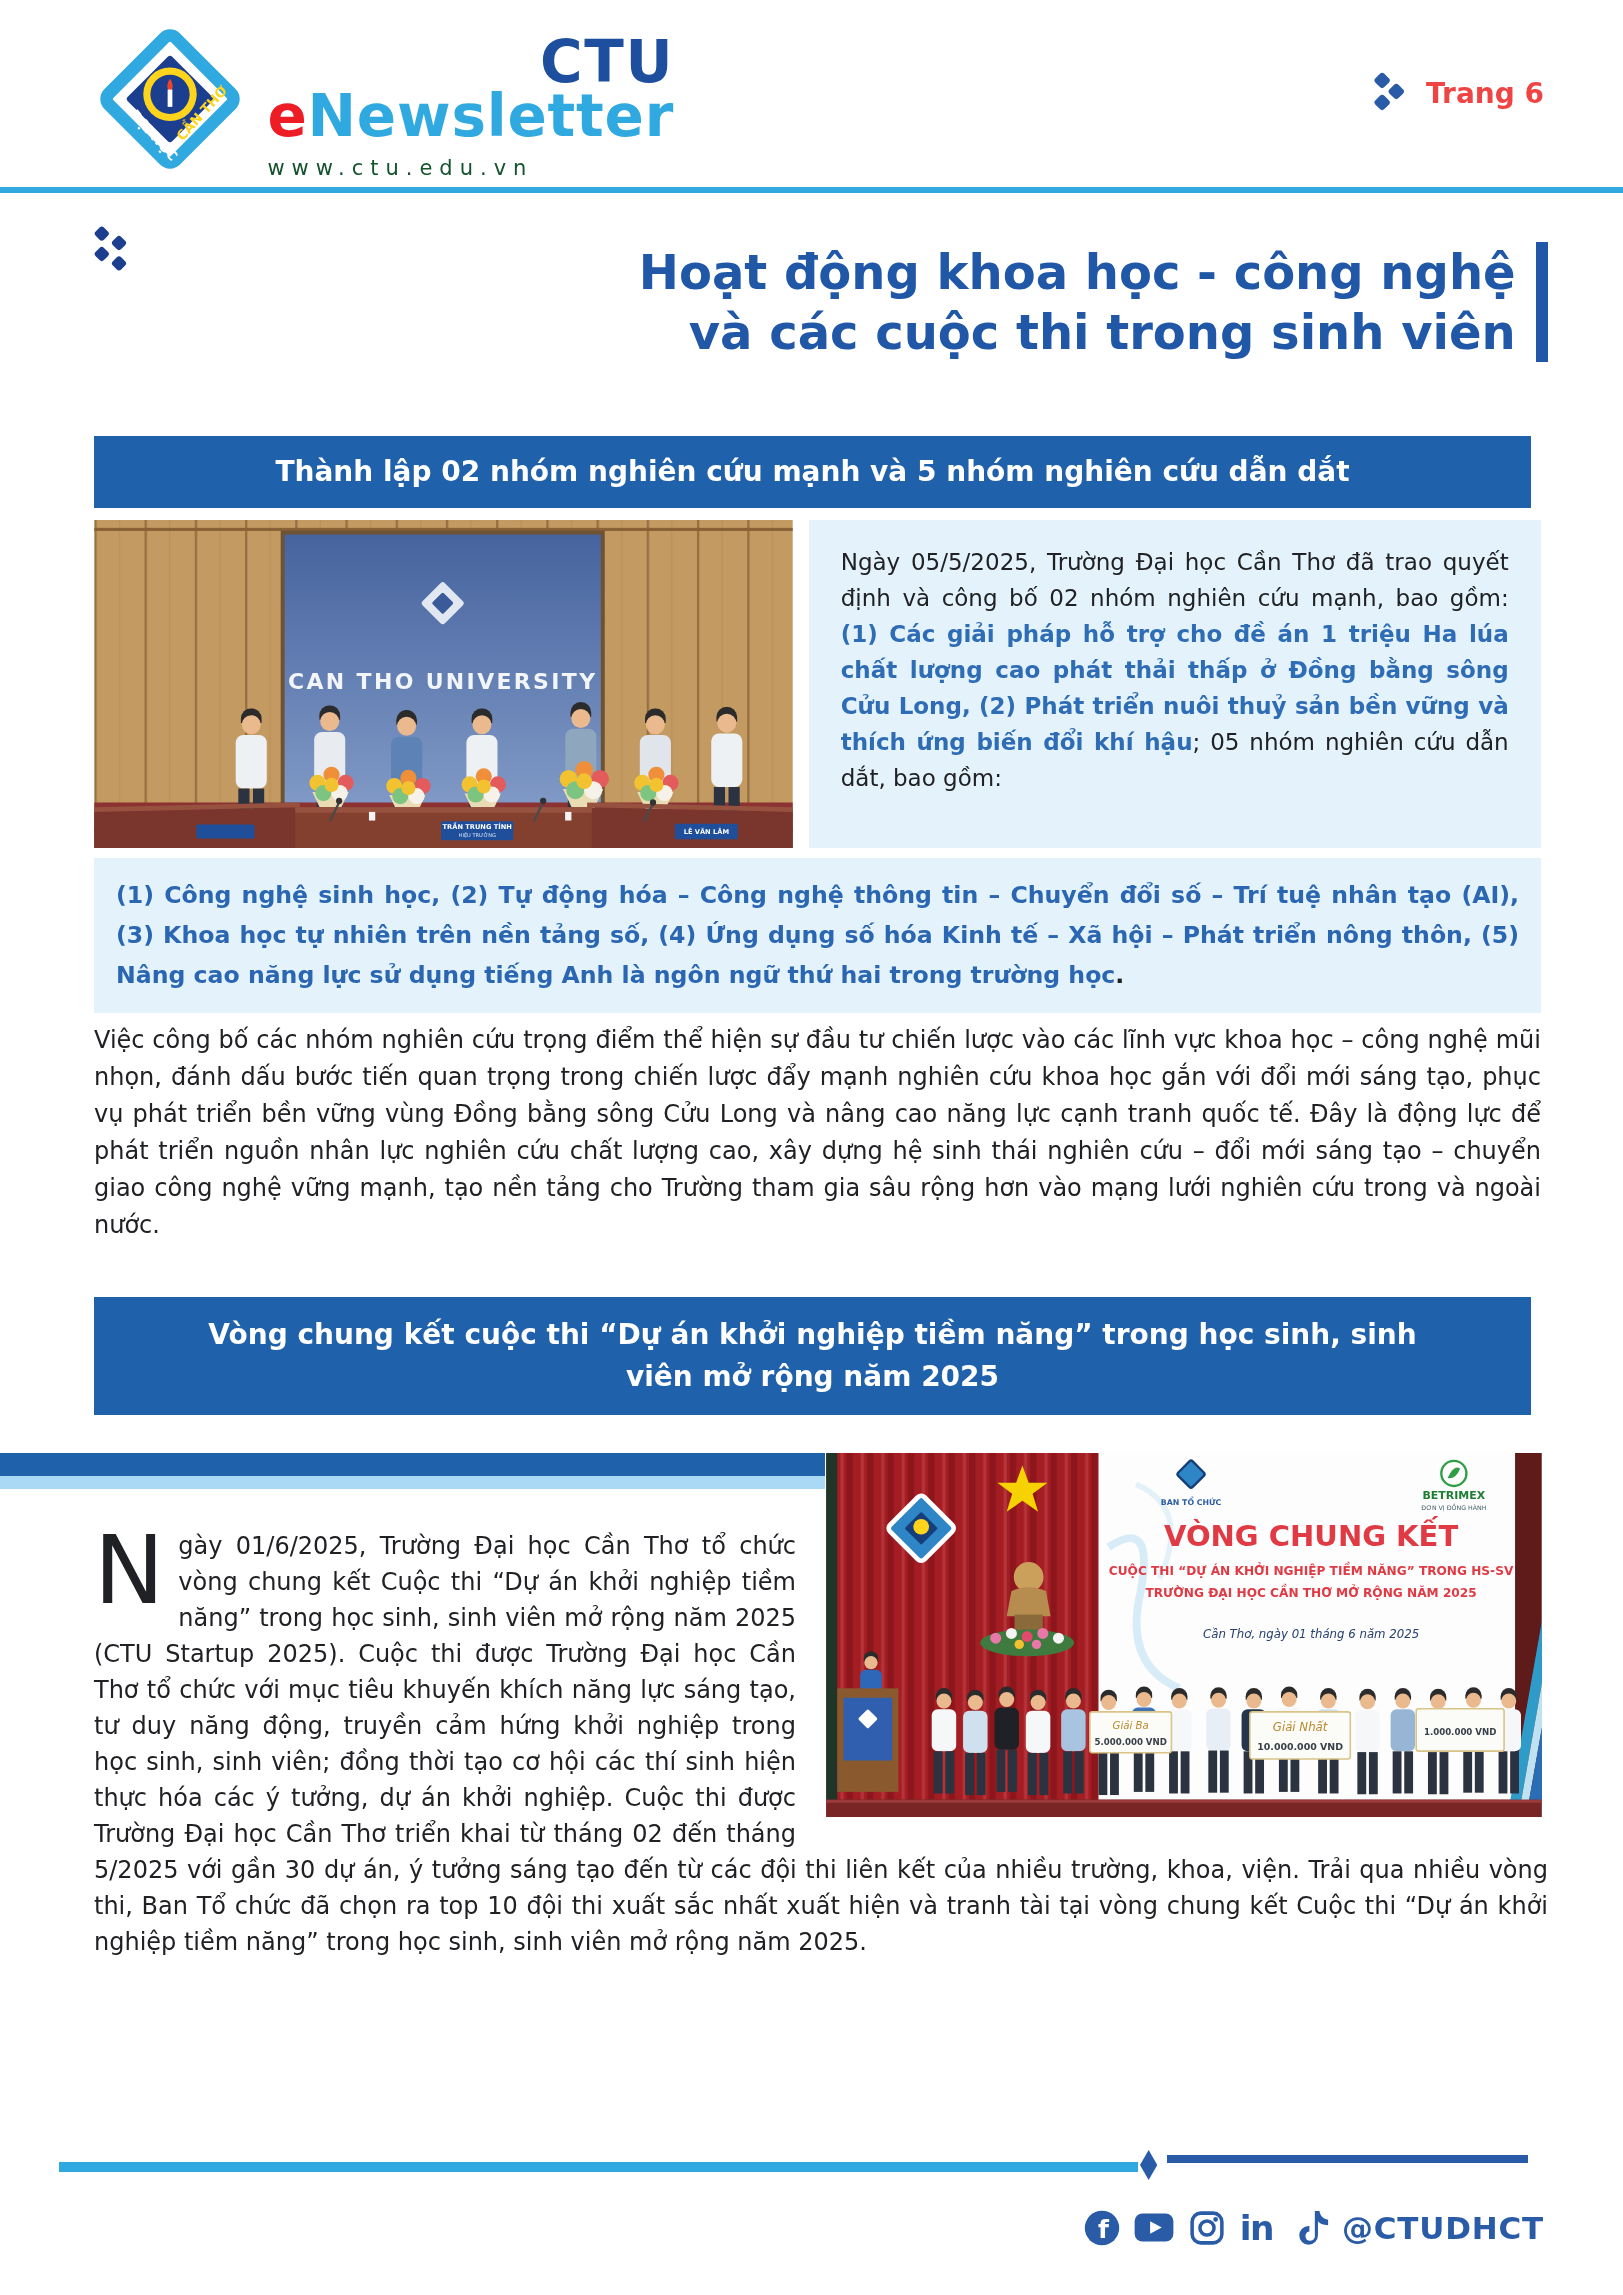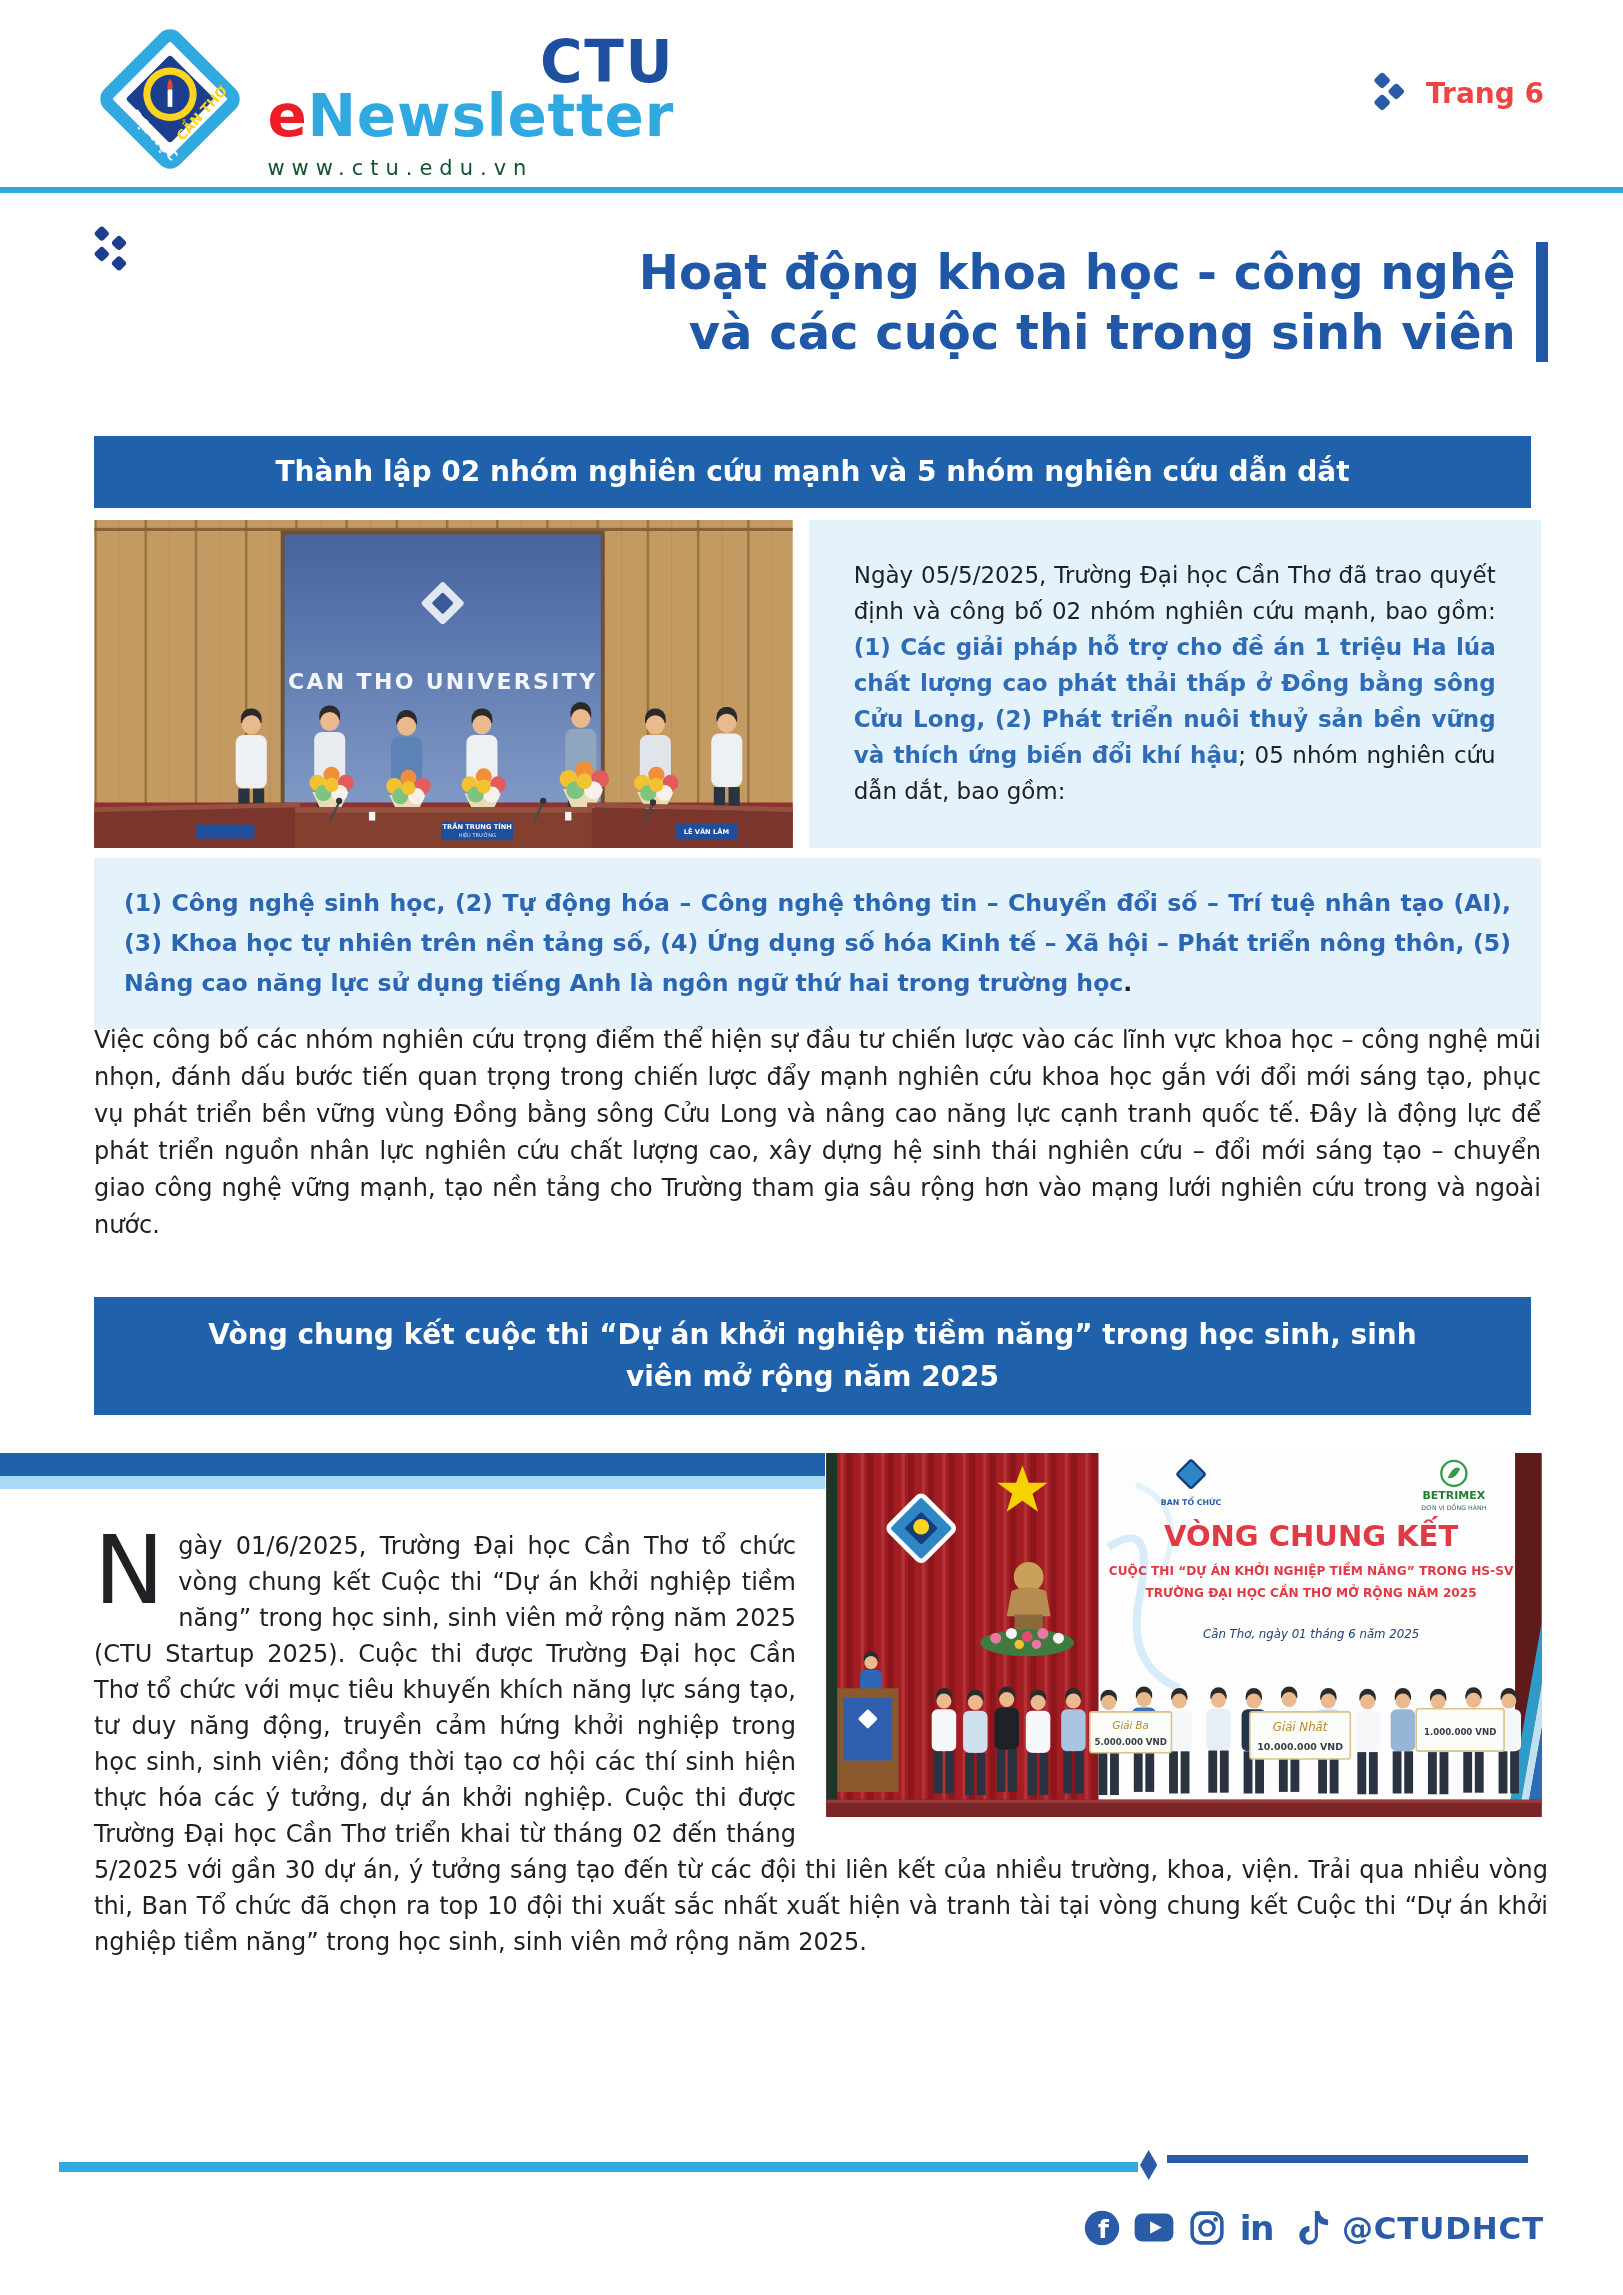--- a/index.html
+++ b/index.html
@@ -30,25 +30,25 @@
   .banner{position:absolute;left:94px;width:1437px;background:#2061ab;color:#ffffff;
           font-weight:bold;text-align:center;box-sizing:border-box;}
   .b1{top:436px;height:72px;font-size:28px;line-height:72px;}
   .b2{top:1297px;height:118px;font-size:28px;line-height:42px;padding:16.5px 94px 0 94px;}
 
   
   .row1{position:absolute;top:520px;left:94px;width:1447px;display:flex;gap:15.7px;}
   .photo{display:block;}
   .introbox{width:732px;height:328px;box-sizing:border-box;background:#e3f2fb;
             padding:20.4px 28px;overflow:hidden;}
-  .introbox p{margin:17px;font-size:23px;line-height:36px;text-align:justify;}
+  .introbox p{margin:4px;font-size:23px;line-height:36px;text-align:justify;}
   .hl{color:#2e6cb5;font-weight:bold;}
   .groupsbox{position:absolute;top:858px;left:94px;width:1447px;box-sizing:border-box;
              background:#e3f2fb;padding:17.3px 22px;}
-  .groupsbox p{margin:8px;font-size:23.6px;line-height:40px;text-align:justify;
+  .groupsbox p{margin:0;font-size:23.6px;line-height:40px;text-align:justify;
                color:#2a66b2;font-weight:bold;}
   .groupsbox .blk{color:#202124;}
   .bodypara{position:absolute;top:1022px;left:94px;width:1447px;margin:0;
             font-size:24px;line-height:37px;text-align:justify;}
 
   
   .s2{position:absolute;top:1453px;left:0;width:1623px;}
   .band{position:absolute;top:0;left:0;width:825px;}
   .band-dark{height:23px;background:#2061ab;}
   .band-light{height:12.6px;background:#a9d9f4;}

